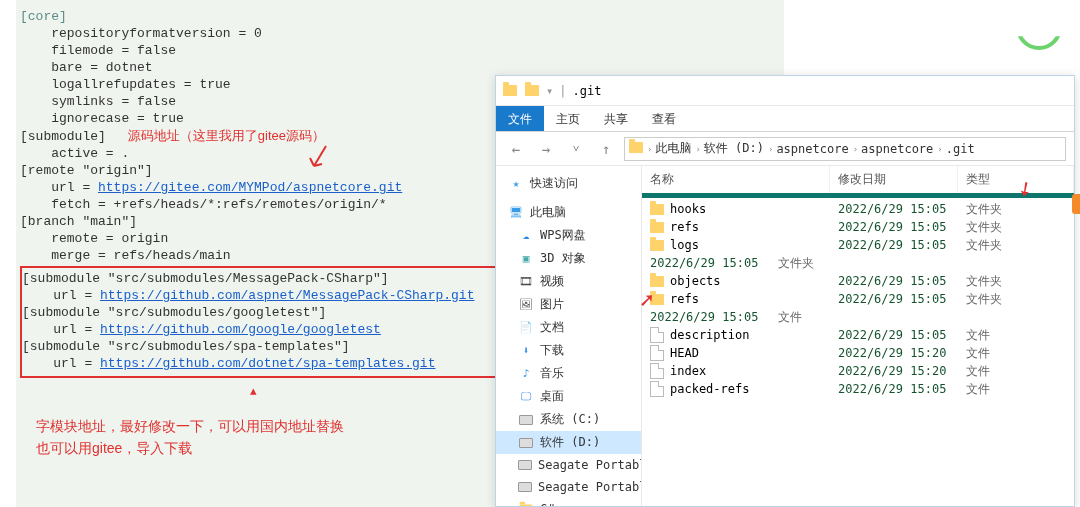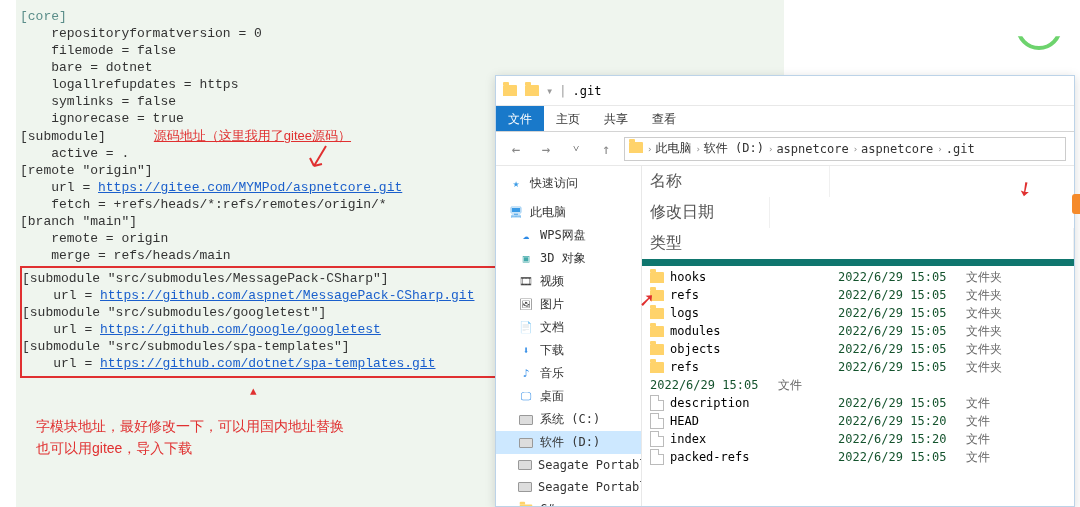--- a/index.html
+++ b/index.html
@@ -28,21 +28,21 @@
 .crumb { display: inline-flex; align-items: center; gap: 3px; white-space: nowrap; }
 .crumb .chev { color: #888; font-size: 9px; }
 .explorer-body { display: flex; height: calc(100% - 90px); }
 .nav-pane { width: 146px; border-right: 1px solid #e8e8e8; padding: 6px 0; overflow: hidden; font-size: 12px; }
 .nav-item { display: flex; align-items: center; gap: 6px; padding: 3px 6px 3px 22px; white-space: nowrap; color: #333; }
 .nav-item.sel { background: #cde8ff; }
 .nav-group { padding: 3px 6px 3px 12px; display: flex; align-items: center; gap: 6px; color: #333; }
 .ico { width: 16px; height: 16px; display: inline-flex; align-items: center; justify-content: center; font-size: 11px; }
 .drive-ico { width: 14px; height: 10px; background: #ddd; border: 1px solid #999; border-radius: 1px; display:inline-block; }
 .file-list { flex: 1; }
-.list-head { display: flex; border-bottom: 7px solid #0f766e; font-size: 16px; color: #555; flex-direction: column; }
+.list-head { display: flex; border-bottom: 5px solid #0f766e; font-size: 12px; color: #555; }
 .list-head > div { padding: 5px 8px; border-right: 1px solid #f0f0f0; }
 .col-name { width: 188px; }
 .col-date { width: 128px; }
 .col-type { flex: 1; }
 .list-body { padding-top: 2px; }
 .file-row { display: flex; align-items: center; font-size: 12px; height: 18px; }
 .file-row .col-name { display: flex; align-items: center; gap: 6px; padding-left: 8px; }
 .file-row .col-date { color: #14532d; padding-left: 8px; }
 .file-row .col-type { color: #666; padding-left: 8px; }
 .file-ico { width: 14px; height: 16px; border: 1px solid #bbb; background: #fff; position: relative; display:inline-block; }
@@ -53,24 +53,24 @@
 .orange-corner { position: absolute; right: 0; top: 194px; width: 8px; height: 20px; background: #f58a2a; border-radius: 3px 0 0 3px; }
 </style>
 </head>
 <body>
 
 <div class="code-panel">
   <div class="code-line"><span class="sect">[core]</span></div>
   <div class="code-line">    repositoryformatversion = 0</div>
   <div class="code-line">    filemode = false</div>
   <div class="code-line">    bare = dotnet</div>
-  <div class="code-line">    logallrefupdates = https</div>
+  <div class="code-line">    logallrefupdates = true</div>
   <div class="code-line">    symlinks = false</div>
   <div class="code-line">    ignorecase = true</div>
-  <div class="code-line"><span>[submodule]</span><span style="margin-left:48px;text-decoration:underline;" class="note">源码地址（这里我用了gitee源码）</span></div>
+  <div class="code-line"><span>[submodule]</span><span style="margin-left:22px;" class="note">源码地址（这里我用了gitee源码）</span></div>
   <div class="code-line">    active = .</div>
   <div class="code-line">[remote "origin"]</div>
   <div class="code-line"><span>    url = </span><span class="link">https://gitee.com/MYMPod/aspnetcore.git</span></div>
   <div class="code-line">    fetch = +refs/heads/*:refs/remotes/origin/*</div>
   <div class="code-line">[branch "main"]</div>
   <div class="code-line">    remote = origin</div>
   <div class="code-line">    merge = refs/heads/main</div>
   <div class="redbox">
     <div class="code-line">[submodule "src/submodules/MessagePack-CSharp"]</div>
     <div class="code-line"><span>    url = </span><span class="link">https://github.com/aspnet/MessagePack-CSharp.git</span></div>
@@ -236,24 +236,20 @@
           </div>
           <div class="file-row">
             <div class="col-name">
               <span class="folder-ico"></span>
               <span>logs</span>
             </div>
             <div class="col-date">2022/6/29 15:05</div>
             <div class="col-type">文件夹</div>
           </div>
           <div class="file-row">
-            <div class="col-name">
-              <span class="folder-ico"></span>
-              <span>modules</span>
-            </div>
             <div class="col-date">2022/6/29 15:05</div>
             <div class="col-type">文件夹</div>
           </div>
           <div class="file-row">
             <div class="col-name">
               <span class="folder-ico"></span>
               <span>objects</span>
             </div>
             <div class="col-date">2022/6/29 15:05</div>
             <div class="col-type">文件夹</div>

